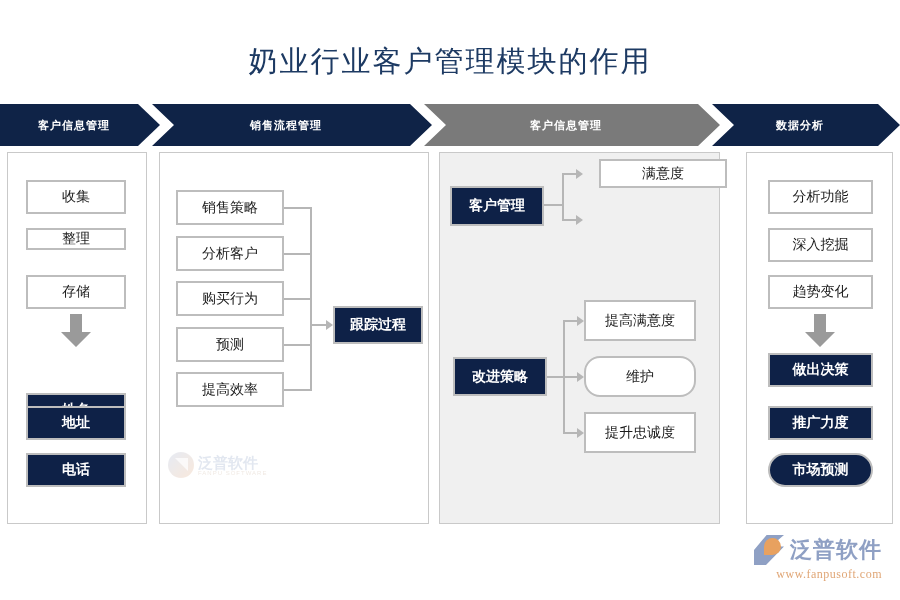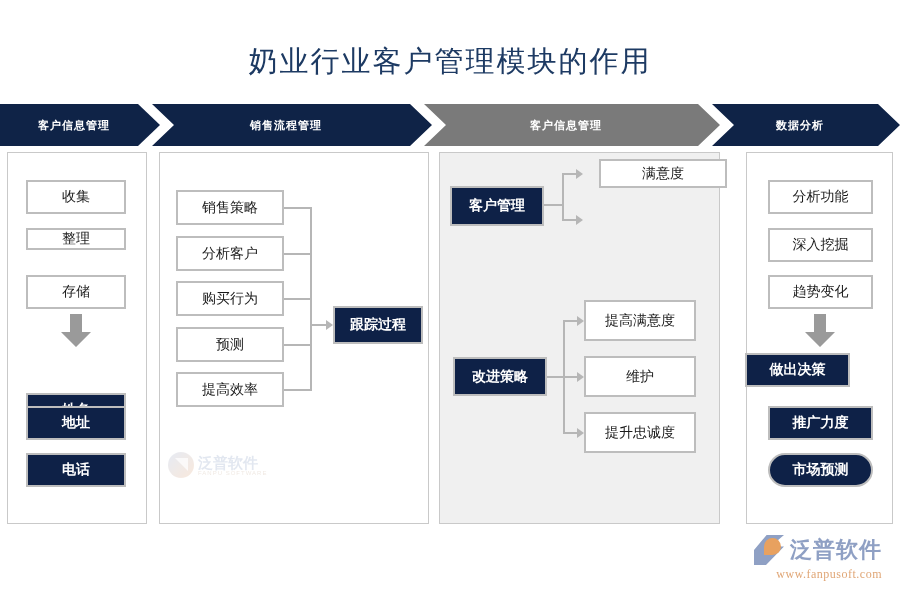--- a/index.html
+++ b/index.html
@@ -192,34 +192,34 @@
   <div class="ln h" style="left:547px;top:376px;width:18px;"></div>
   <div class="ln v" style="left:563px;top:320px;height:113px;"></div>
   <div class="ln h" style="left:563px;top:320px;width:14px;"></div>
   <div class="arrow-r" style="left:577px;top:316px;"></div>
   <div class="ln h" style="left:563px;top:376px;width:14px;"></div>
   <div class="arrow-r" style="left:577px;top:372px;"></div>
   <div class="ln h" style="left:563px;top:432px;width:14px;"></div>
   <div class="arrow-r" style="left:577px;top:428px;"></div>
 
   <div class="box" style="left:584px;top:300px;width:112px;height:41px;">提高满意度</div>
-  <div class="box" style="left:584px;top:356px;width:112px;height:41px;">维护</div>
+  <div class="box" style="left:584px;top:356px;width:112px;height:41px;border-radius:16px;">维护</div>
   <div class="box" style="left:584px;top:412px;width:112px;height:41px;">提升忠诚度</div>
 
   <div class="panel" style="left:746px;top:152px;width:147px;height:372px;"></div>
 
   <div class="box" style="left:768px;top:180px;width:105px;height:34px;">分析功能</div>
   <div class="box" style="left:768px;top:228px;width:105px;height:34px;">深入挖掘</div>
   <div class="box" style="left:768px;top:275px;width:105px;height:34px;">趋势变化</div>
 
   <svg class="arrow-down" style="left:804px;top:314px;" width="32" height="34" viewBox="0 0 32 34">
     <polygon points="10,0 22,0 22,18 31,18 16,33 1,18 10,18" fill="#9a9a9a"></polygon>
   </svg>
 
-  <div class="box dark" style="left:745px;top:353px;width:105px;height:34px;">做出决策</div>
+  <div class="box dark" style="left:768px;top:353px;width:105px;height:34px;">做出决策</div>
   <div class="box dark" style="left:768px;top:406px;width:105px;height:34px;">推广力度</div>
   <div class="box dark" style="left:768px;top:453px;width:105px;height:34px;border-radius:17px;">市场预测</div>
 
   <div class="logo">
     <div class="logo-row">
       <div class="logo-mark">
         <div class="c1"></div>
           <div class="c2"></div>
       </div>
       <div class="logo-name">泛普软件</div>

